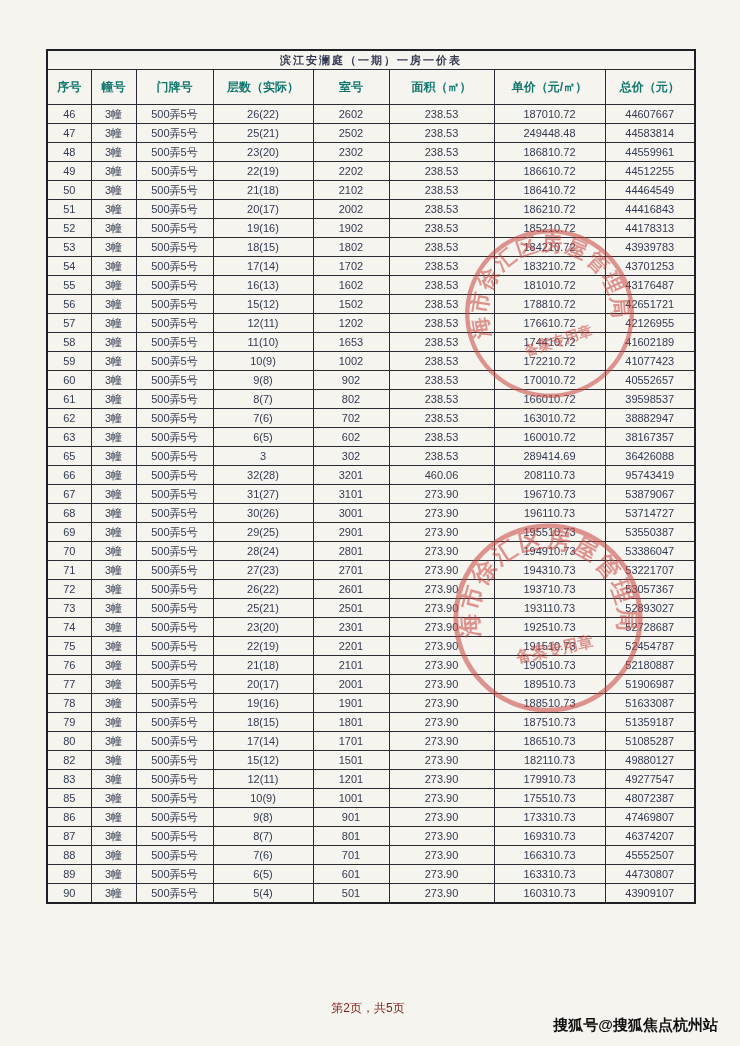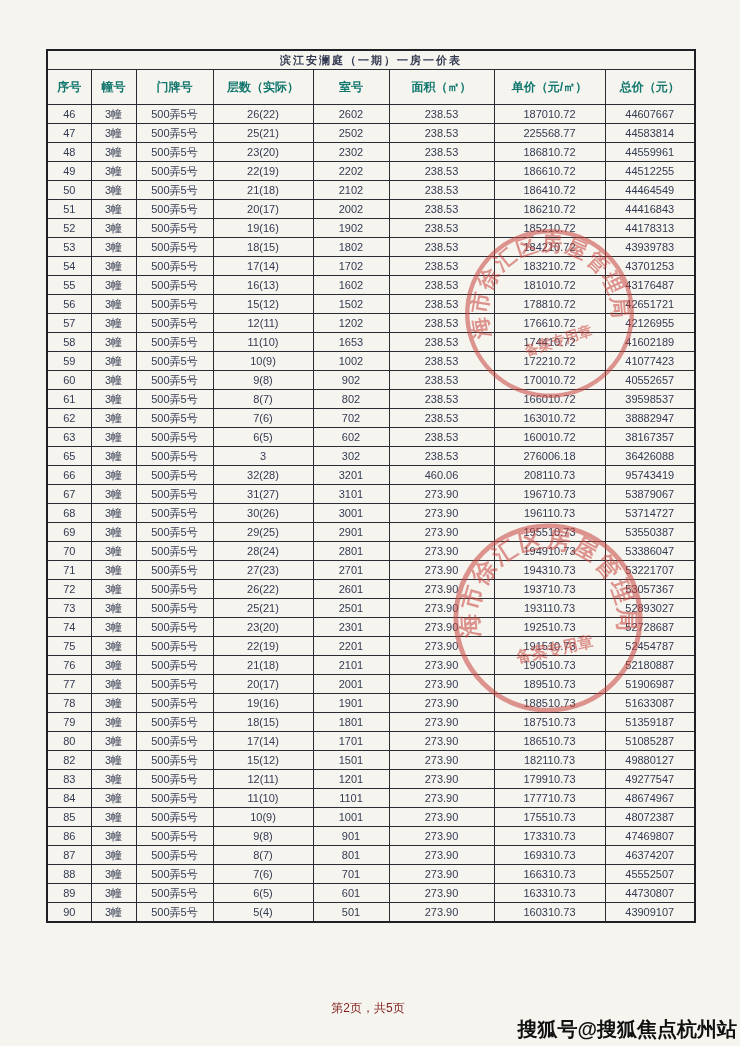--- a/index.html
+++ b/index.html
@@ -29,22 +29,22 @@
   }
   .price-table th{
     font-size:12px;font-weight:bold;color:#0f766e;
     height:34px;line-height:34px;
   }
   .page-footer{
     position:absolute;left:0;right:4px;top:1000px;
     text-align:center;font-size:12px;color:#7f1d1d;
   }
   .watermark{
-    position:absolute;right:3px;top:1016px;
-    font-size:20px;font-weight:bold;color:#101010;
+    position:absolute;right:22px;top:1016px;
+    font-size:15px;font-weight:bold;color:#101010;
   }
   .stamp{
     position:absolute;opacity:0.55;pointer-events:none;
   }
   #stamp1{left:462px;top:226px;width:175px;height:175px;transform:rotate(-18deg);}
   #stamp2{left:450px;top:520px;width:196px;height:196px;transform:rotate(-12deg);}
   .stamp svg{width:100%;height:100%;}
   .stamp .ring{fill:none;stroke:currentColor;stroke-width:5;}
   .stamp .ring-text{font-size:24px;font-weight:bold;fill:currentColor;letter-spacing:2px;}
   .stamp .inner-text{font-size:16px;font-weight:bold;fill:currentColor;text-anchor:middle;}
@@ -89,21 +89,21 @@
         <td>187010.72</td>
         <td>44607667</td>
       </tr>
       <tr>
         <td>47</td>
         <td>3幢</td>
         <td>500弄5号</td>
         <td>25(21)</td>
         <td>2502</td>
         <td>238.53</td>
-        <td>225568.77</td>
+        <td>249448.48</td>
         <td>44583814</td>
       </tr>
       <tr>
         <td>48</td>
         <td>3幢</td>
         <td>500弄5号</td>
         <td>23(20)</td>
         <td>2302</td>
         <td>238.53</td>
         <td>186810.72</td>
@@ -259,21 +259,21 @@
         <td>160010.72</td>
         <td>38167357</td>
       </tr>
       <tr>
         <td>65</td>
         <td>3幢</td>
         <td>500弄5号</td>
         <td>3</td>
         <td>302</td>
         <td>238.53</td>
-        <td>276006.18</td>
+        <td>289414.69</td>
         <td>36426088</td>
       </tr>
       <tr>
         <td>66</td>
         <td>3幢</td>
         <td>500弄5号</td>
         <td>32(28)</td>
         <td>3201</td>
         <td>460.06</td>
         <td>208110.73</td>
@@ -431,30 +431,20 @@
       </tr>
       <tr>
         <td>83</td>
         <td>3幢</td>
         <td>500弄5号</td>
         <td>12(11)</td>
         <td>1201</td>
         <td>273.90</td>
         <td>179910.73</td>
         <td>49277547</td>
-      </tr>
-      <tr>
-        <td>84</td>
-        <td>3幢</td>
-        <td>500弄5号</td>
-        <td>11(10)</td>
-        <td>1101</td>
-        <td>273.90</td>
-        <td>177710.73</td>
-        <td>48674967</td>
       </tr>
       <tr>
         <td>85</td>
         <td>3幢</td>
         <td>500弄5号</td>
         <td>10(9)</td>
         <td>1001</td>
         <td>273.90</td>
         <td>175510.73</td>
         <td>48072387</td>

